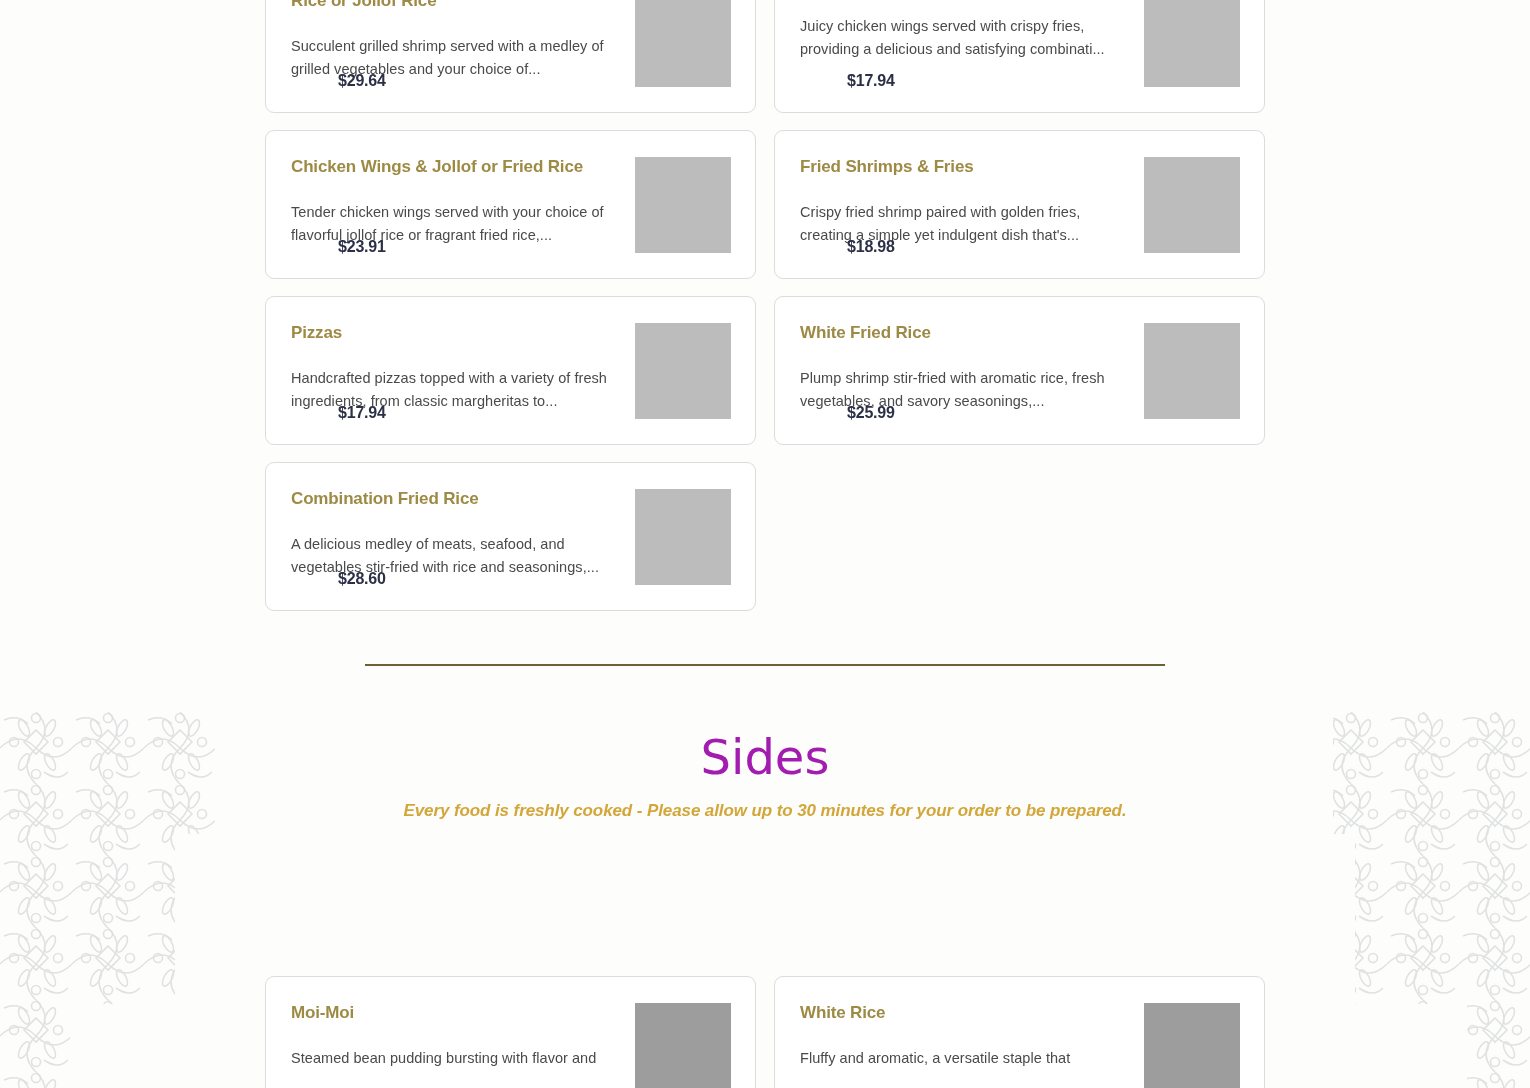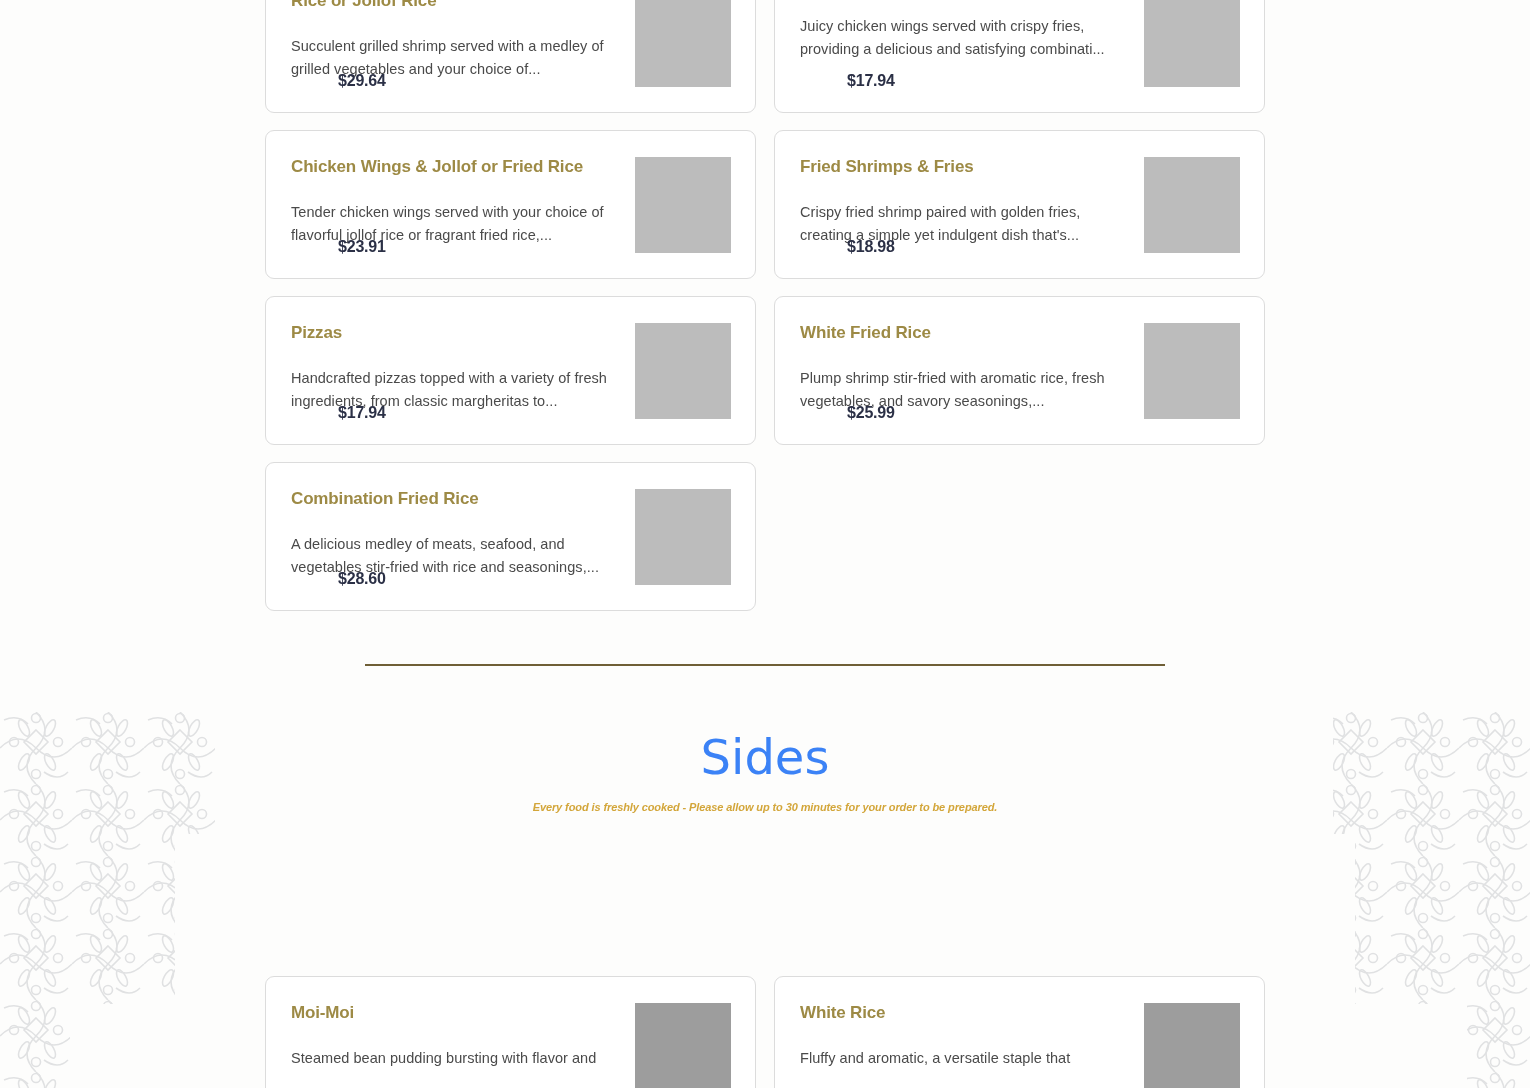--- a/index.html
+++ b/index.html
@@ -118,31 +118,31 @@
 
   .section-title {
     position: absolute;
     top: 118px;
     left: 0;
     width: 1530px;
     text-align: center;
     font-family: "DejaVu Sans", sans-serif;
     font-size: 48px;
     font-weight: normal;
-    color: #3b82f6;
+    color: #a21caf;
     letter-spacing: 0px;
   }
 
   .section-tagline {
     position: absolute;
     top: 190px;
     left: 0;
     width: 1530px;
     text-align: center;
-    font-size: 11px;
+    font-size: 17px;
     font-weight: bold;
     font-style: italic;
     color: #d3a63a;
     letter-spacing: -0.1px;
   }
 </style>
 </head>
 <body>
 
 <div class="ornament ornament-left">

